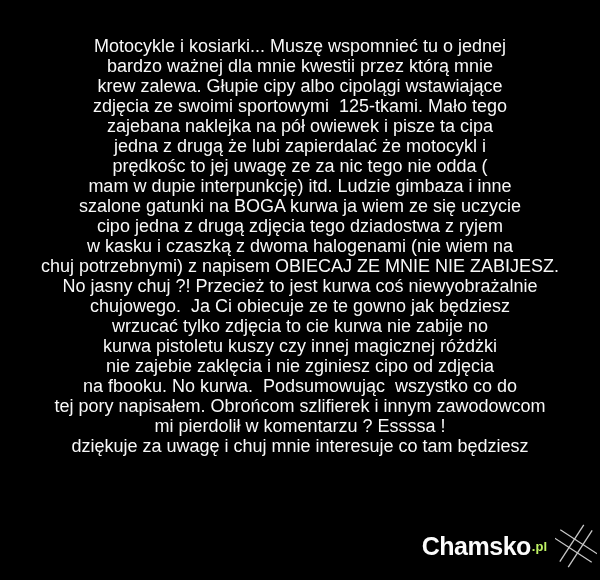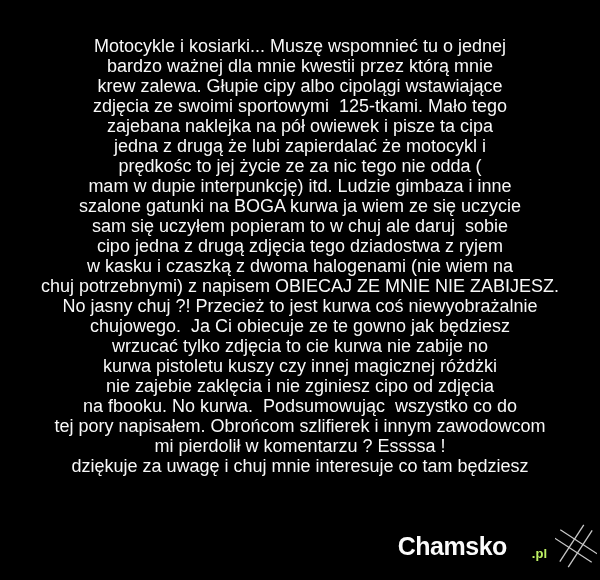--- a/index.html
+++ b/index.html
@@ -31,22 +31,21 @@
   }
   .footer {
     position: absolute;
     right: 3px;
     bottom: 8px;
     display: flex;
     align-items: center;
   }
   .logo-text {
     display: flex;
-    align-items: flex-end;
-    gap: 24px;
+    align-items: center;
   }
   .brand {
     font-size: 25px;
     font-weight: bold;
     color: #fbfbfb;
     letter-spacing: -0.5px;
   }
   .brand-suffix {
     font-size: 13px;
     font-weight: bold;
@@ -65,24 +64,23 @@
 
 <div class="canvas">
 
   <div class="text-block">
     <div class="meme-line">Motocykle i kosiarki... Muszę wspomnieć tu o jednej</div>
     <div class="meme-line">bardzo ważnej dla mnie kwestii przez którą mnie</div>
     <div class="meme-line">krew zalewa. Głupie cipy albo cipolągi wstawiające</div>
     <div class="meme-line">zdjęcia ze swoimi sportowymi  125-tkami. Mało tego</div>
     <div class="meme-line">zajebana naklejka na pół owiewek i pisze ta cipa</div>
     <div class="meme-line">jedna z drugą że lubi zapierdalać że motocykl i</div>
-    <div class="meme-line">prędkośc to jej życie ze za nic tego nie odda (</div>
+    <div class="meme-line">prędkośc to jej uwagę ze za nic tego nie odda (</div>
     <div class="meme-line">mam w dupie interpunkcję) itd. Ludzie gimbaza i inne</div>
     <div class="meme-line">szalone gatunki na BOGA kurwa ja wiem ze się uczycie</div>
-    <div class="meme-line">sam się uczyłem popieram to w chuj ale daruj  sobie</div>
     <div class="meme-line">cipo jedna z drugą zdjęcia tego dziadostwa z ryjem</div>
     <div class="meme-line">w kasku i czaszką z dwoma halogenami (nie wiem na</div>
     <div class="meme-line">chuj potrzebnymi) z napisem OBIECAJ ZE MNIE NIE ZABIJESZ.</div>
     <div class="meme-line">No jasny chuj ?! Przecież to jest kurwa coś niewyobrażalnie</div>
     <div class="meme-line">chujowego.  Ja Ci obiecuje ze te gowno jak będziesz</div>
     <div class="meme-line">wrzucać tylko zdjęcia to cie kurwa nie zabije no</div>
     <div class="meme-line">kurwa pistoletu kuszy czy innej magicznej różdżki</div>
     <div class="meme-line">nie zajebie zaklęcia i nie zginiesz cipo od zdjęcia</div>
     <div class="meme-line">na fbooku. No kurwa.  Podsumowując  wszystko co do</div>
     <div class="meme-line">tej pory napisałem. Obrońcom szlifierek i innym zawodowcom</div>

